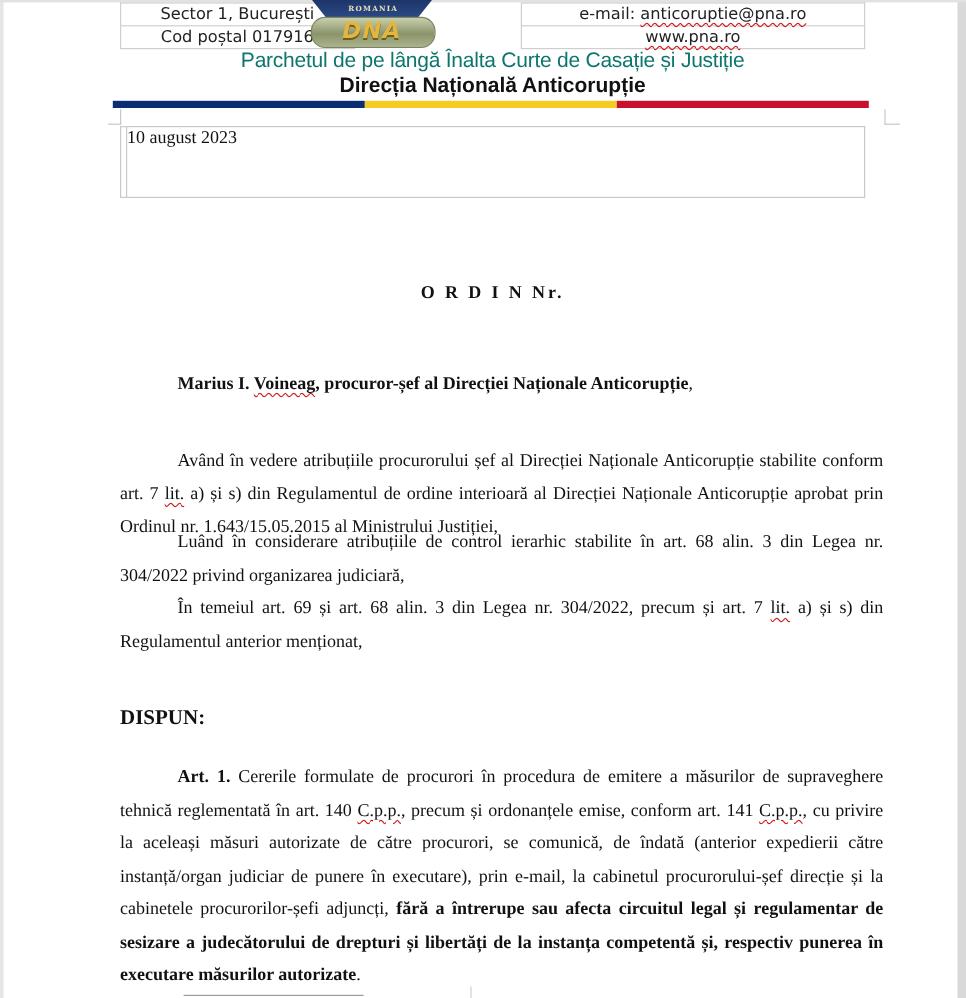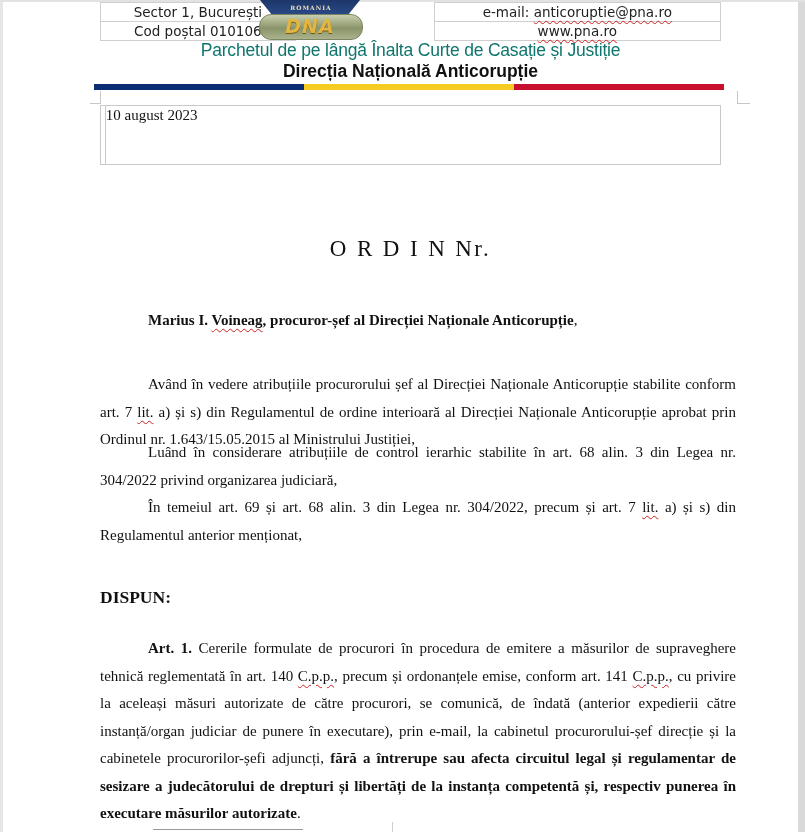--- a/index.html
+++ b/index.html
@@ -68,21 +68,21 @@
 
   .cab-table {
     position:absolute; left:100px; top:105px; width:621px; height:60px; border-collapse:collapse;
   }
   .cab-table td { border:1px solid #c9c9c9; padding:0; vertical-align:top; }
   .cab-label { font-style:italic; font-size:15px; padding:1px 0 0 7px !important; height:20px; }
   .cab-date { font-size:15px; padding:1px 36px 0 0 !important; height:37px; }
 
   .ordin {
     position:absolute; left:100px; top:236px; width:621px; text-align:center;
-    font-weight:normal; font-size:23px; letter-spacing:2.4px;
+    font-weight:bold; font-size:15px; letter-spacing:2.4px;
   }
   .para {
     position:absolute; left:100px; width:636px; font-size:15px; line-height:27.5px;
     text-align:justify; text-align-last:left;
   }
   .para .indent { display:inline-block; width:48px; }
   .bold { font-weight:bold; }
   .p-signer { top:307px; font-weight:bold; }
   .p1 { top:351px;margin-top:20px; }
   .p2 { top:439px; }
@@ -103,21 +103,21 @@
 <div class="top-shade"></div>
 
 <table class="hdr-table">
   <tbody>
       <tr>
     <td>Sector 1, București</td>
     <td class="logo-cell" rowspan="2"></td>
     <td><span>e-mail: </span><span class="misspell">anticoruptie@pna.ro</span></td>
   </tr>
   <tr>
-    <td>Cod poștal 010106</td>
+    <td>Cod poștal 017916</td>
     <td><span class="misspell">www.pna.ro</span></td>
   </tr>
 </tbody>
   </table>
 
 <div class="logo">
   <div class="logo-top"></div>
   <div class="logo-romania">ROMANIA</div>
   <div class="logo-oval"></div>
   <div class="logo-dna">DNA</div>

